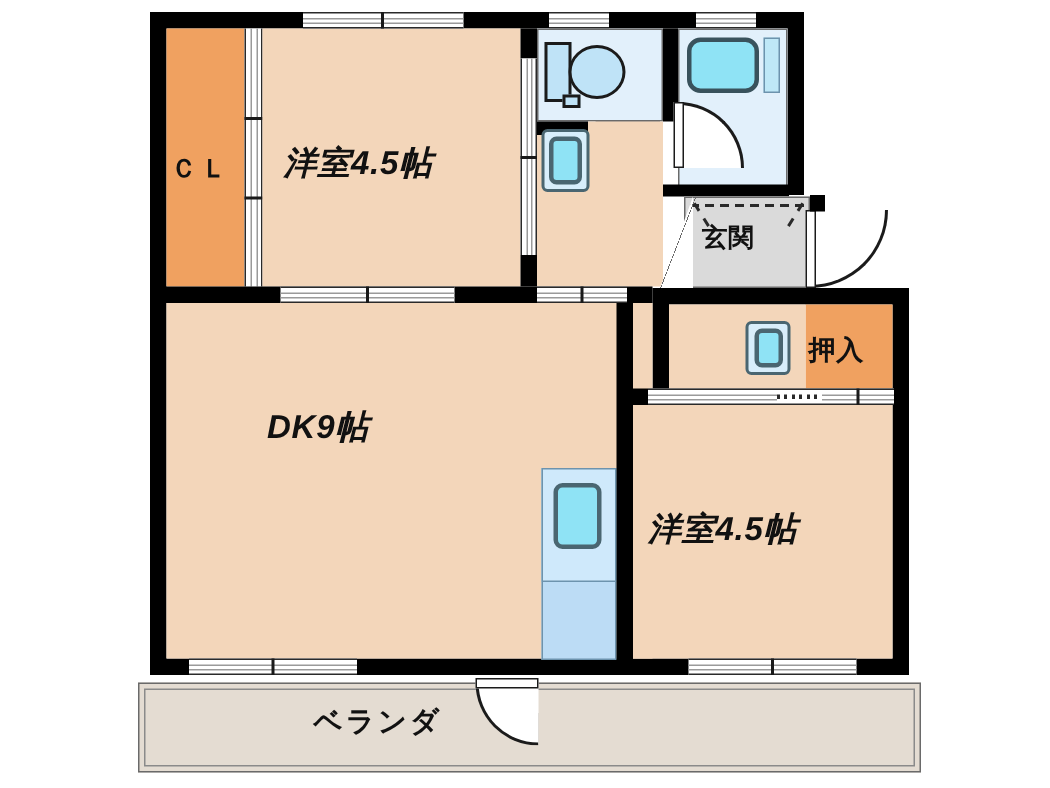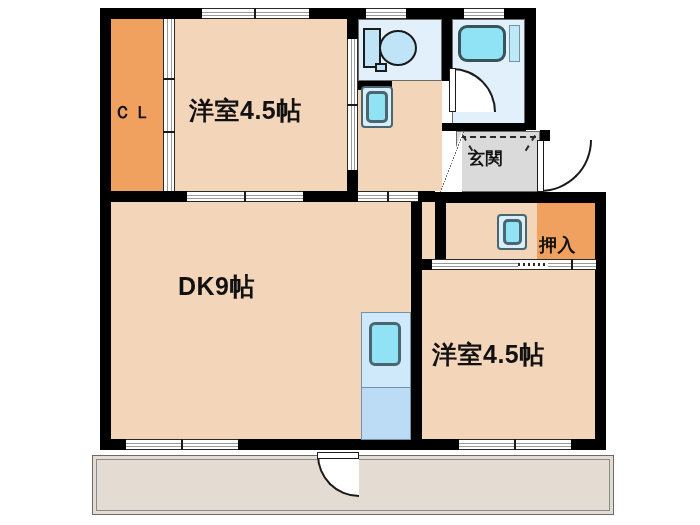--- a/index.html
+++ b/index.html
@@ -41,35 +41,36 @@
   .counter-top{background:#cfe9fb;border:1.5px solid #6d93ad;}
   .wash-pan{background:#d8eefb;border:2px solid #4a6671;border-radius:4px;}
 
   
   .swing{border:2px solid #1b1b1b;background:#ffffff;}
   .leaf{background:#ffffff;border:1.5px solid #1b1b1b;}
 
   
   .lbl{position:absolute;color:#111111;white-space:nowrap;
        font-weight:700;letter-spacing:.5px;}
-  .lbl-room{font-size:25px;}
+  .lbl-room{font-size:22px;font-style:italic;}
   .lbl-sm{font-size:18px;}
   .lbl-cl{font-size:17px;letter-spacing:3px;font-weight:600;}
   .lbl-genkan{font-size:17px;}
   .lbl-veranda{font-size:19px;letter-spacing:2px;}
 
   .dashed{border-top:2px dashed #2a2a2a;}
 </style>
 </head>
 <body>
 
 <div id="plan">
 
   <div class="abs veranda hair" style="left:92px;top:455px;width:522px;height:60px;"></div>
   <div class="abs hair" style="left:96px;top:459px;width:514px;height:52px;background:transparent;border-color:#8a8a8a;"></div>
+  <div class="lbl lbl-veranda" style="left:209px;top:468px;">ベランダ</div>
 
   <div class="abs swing" style="left:317px;top:455px;width:42px;height:42px;border-radius:0 0 0 42px;border-top:none;border-right:none;"></div>
   <div class="abs leaf" style="left:317px;top:452px;width:42px;height:7px;"></div>
 
   <div class="abs wall" style="left:100px;top:8px;width:436px;height:11px;"></div>
 
   <div class="abs wall" style="left:100px;top:8px;width:11px;height:442px;"></div>
 
   <div class="abs wall" style="left:100px;top:439px;width:506px;height:11px;"></div>
 
@@ -137,21 +138,21 @@
   <div class="abs" style="left:440px;top:131px;width:22px;height:61px;background:#ffffff;
               clip-path:polygon(100% 0,100% 100%,0 100%);border:none;"></div>
   <div class="abs" style="left:440px;top:131px;width:24px;height:62px;
               background:linear-gradient(to bottom right,transparent 49.4%,#6a6a6a 49.4%,#6a6a6a 50.6%,transparent 50.6%);"></div>
 
   <div class="abs swing" style="left:540px;top:140px;width:52px;height:52px;border-radius:0 0 52px 0;border-top:none;border-left:none;"></div>
   <div class="abs leaf" style="left:537px;top:140px;width:7px;height:52px;"></div>
   <div class="abs wall" style="left:540px;top:130px;width:10px;height:11px;"></div>
 
   <div class="abs closet" style="left:537px;top:203px;width:58px;height:56px;"></div>
-  <div class="lbl lbl-sm" style="left:539px;top:221px;margin-top:12px;">押入</div>
+  <div class="lbl lbl-sm" style="left:539px;top:221px;">押入</div>
 
   <div class="abs room" style="left:446px;top:203px;width:91px;height:56px;"></div>
   <div class="abs wash-pan" style="left:497px;top:214px;width:30px;height:36px;"></div>
   <div class="abs basin-sm" style="left:503px;top:219px;width:19px;height:26px;"></div>
 
   <div class="abs wall" style="left:435px;top:192px;width:11px;height:78px;"></div>
 
   <div class="abs wall" style="left:100px;top:191px;width:335px;height:11px;"></div>
   <div class="abs room" style="left:111px;top:202px;width:324px;height:237px;"></div>
   <div class="lbl lbl-room" style="left:178px;top:270px;">DK9帖</div>

